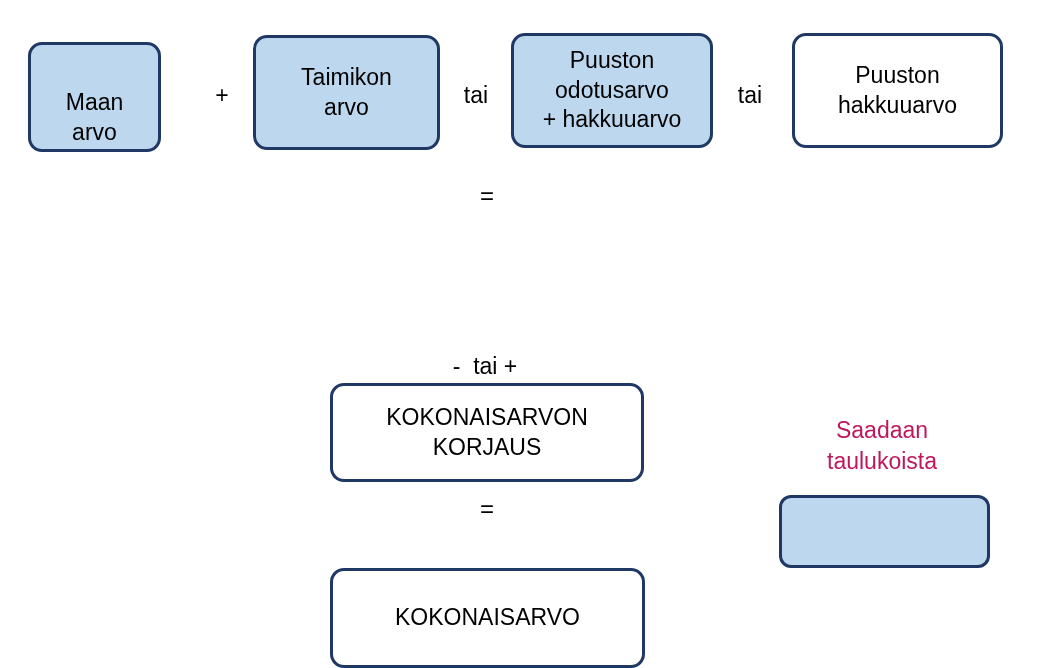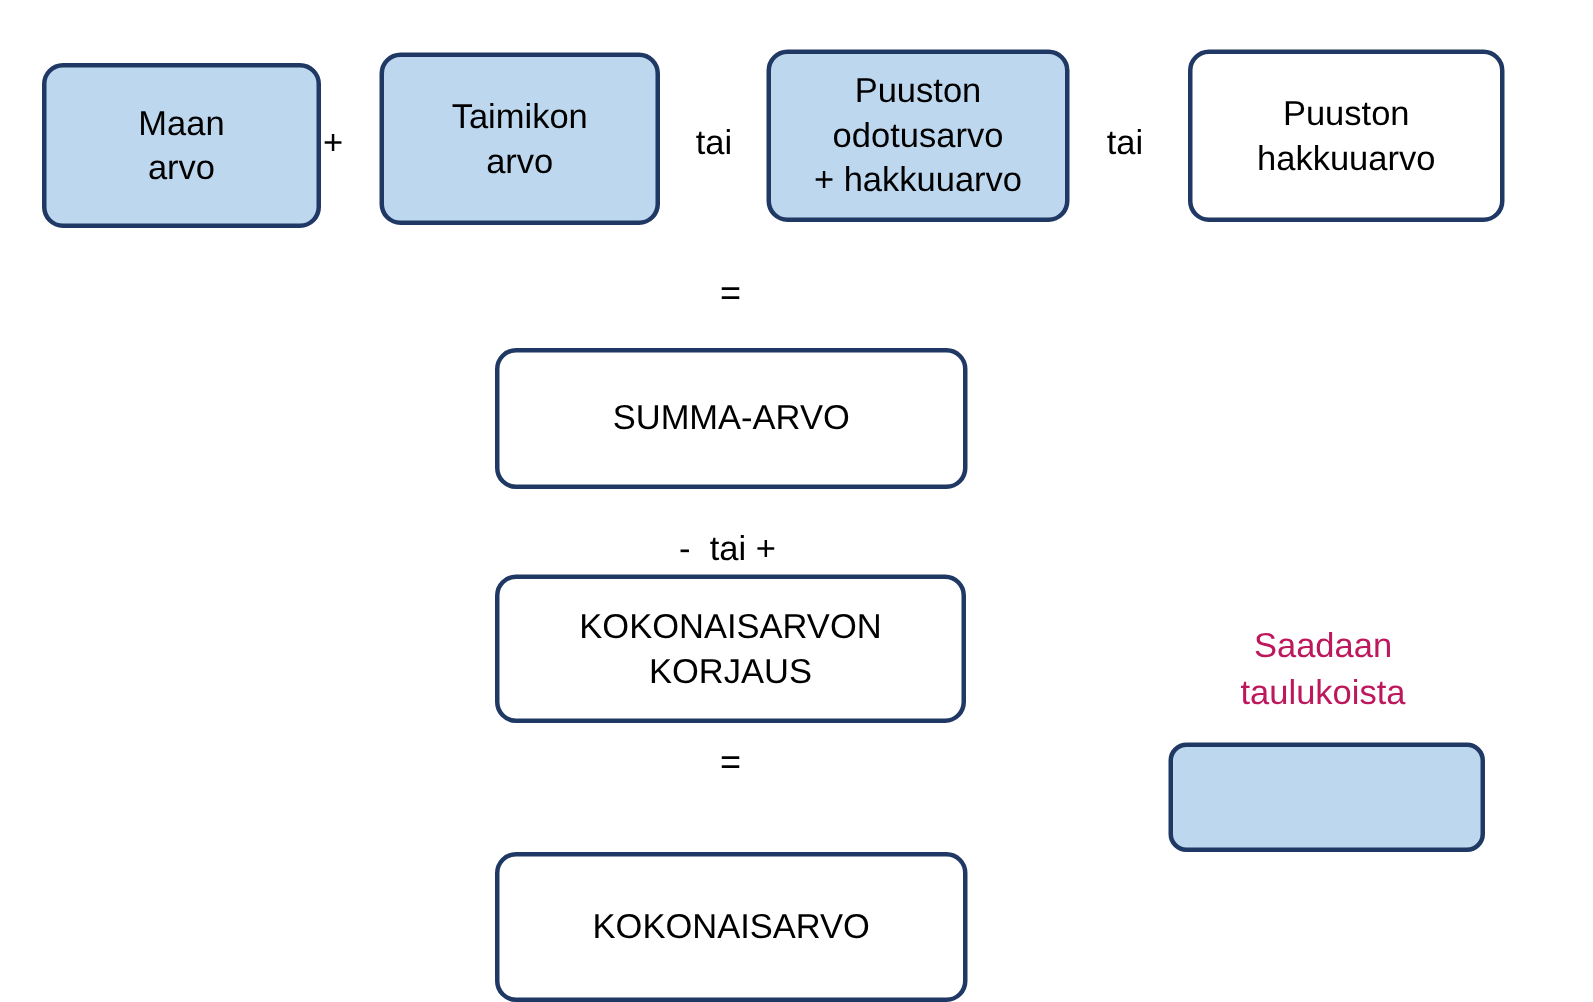--- a/index.html
+++ b/index.html
@@ -68,21 +68,21 @@
     border: 3px solid #1F3864;
     border-radius: 12px;
     background: #BDD7EE;
   }
 </style>
 </head>
 <body>
 
 <div id="canvas">
 
-  <div class="node filled" style="left:28px; top:42px; width:186px; height:110px;">
+  <div class="node filled" style="left:28px; top:42px; width:133px; height:110px;align-items:flex-end;">
     <span class="label">Maan
 arvo</span>
   </div>
 
   <div class="op" style="left:222px; top:95px;">+</div>
 
   <div class="node filled" style="left:253px; top:35px; width:187px; height:115px;">
     <span class="label">Taimikon
 arvo</span>
   </div>
@@ -97,23 +97,20 @@
 
   <div class="op" style="left:750px; top:95px;">tai</div>
 
   <div class="node" style="left:792px; top:33px; width:211px; height:115px;">
     <span class="label">Puuston
 hakkuuarvo</span>
   </div>
 
   <div class="op eq" style="left:487px; top:196px;">=</div>
 
-  <div class="node" style="left:330px; top:232px; width:315px; height:94px;">
-    <span class="label">SUMMA-ARVO</span>
-  </div>
 
   <div class="op" style="left:485px; top:366px;">-  tai +</div>
 
   <div class="node" style="left:330px; top:383px; width:314px; height:99px;">
     <span class="label">KOKONAISARVON
 KORJAUS</span>
   </div>
 
   <div class="op eq" style="left:487px; top:509px;">=</div>
 

